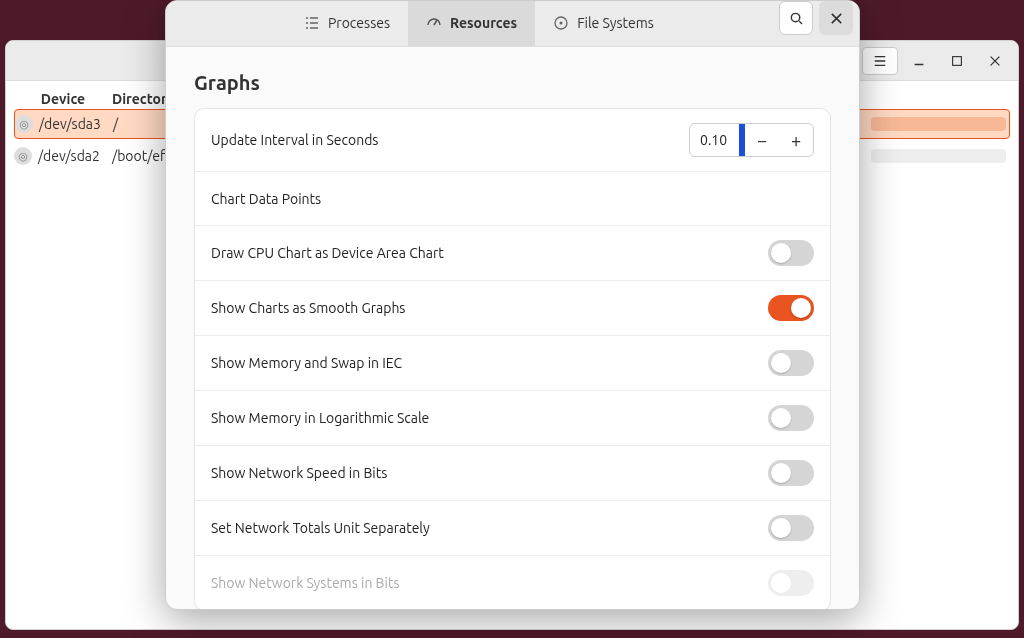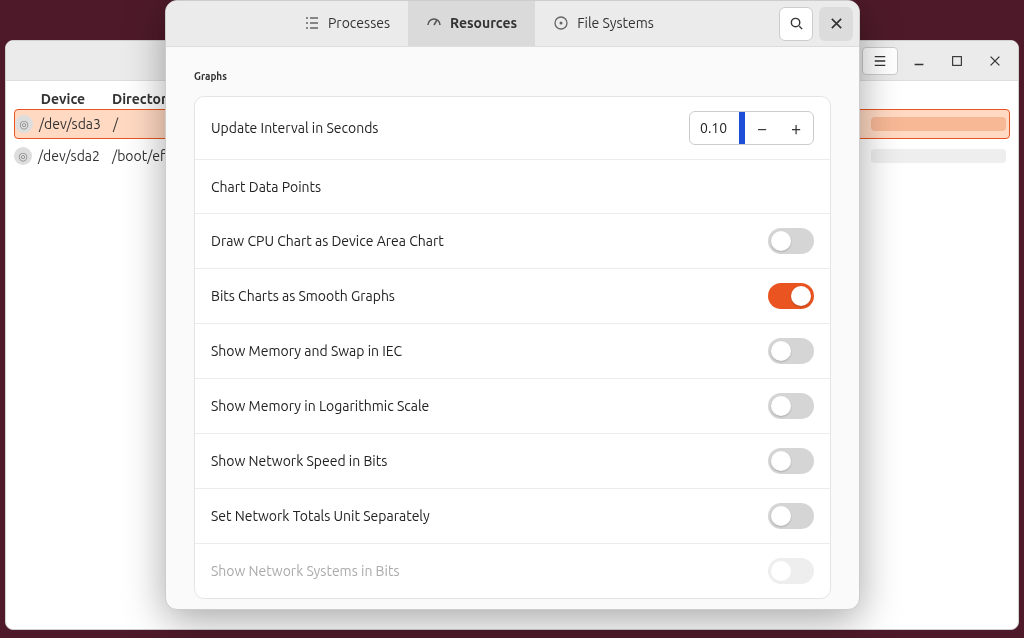--- a/index.html
+++ b/index.html
@@ -100,21 +100,20 @@
       box-shadow: 0 10px 40px rgba(0,0,0,0.35);
       overflow: hidden;
       display: flex;
       flex-direction: column;
       border: 1px solid #ccc;
     }
     .dialog-header {
       height: 46px;
       background: #ebebeb;
       display: flex;
-      align-items: center;
       border-bottom: 1px solid #ddd;
       padding-right: 6px;
     }
     .tabs {
       display: flex;
       height: 100%;
       margin-left: 120px;
     }
     .tab {
       display: flex;
@@ -140,21 +139,21 @@
     .hdr-btn.search { background: #fff; border:1px solid #ccc; }
     .hdr-btn.close { background: #dcdcdc; }
     .hdr-btn svg { width: 15px; height: 15px; }
 
     .dialog-body {
       flex: 1;
       padding: 24px 28px;
       overflow: hidden;
     }
     .section-title {
-      font-size: 10px;
+      font-size: 20px;
       font-weight: 700;
       color: #333;
       margin-bottom: 14px;
     }
     .settings-list {
       background: #fff;
       border: 1px solid #e4e4e4;
       border-radius: 10px;
       overflow: hidden;
     }
@@ -344,21 +343,21 @@
       </div>
 
       <div class="setting-row">
         <div class="setting-label">Draw CPU Chart as Device Area Chart</div>
         <div class="toggle off">
             <div class="toggle-knob"></div>
           </div>
       </div>
 
       <div class="setting-row">
-        <div class="setting-label">Bits Charts as Smooth Graphs</div>
+        <div class="setting-label">Show Charts as Smooth Graphs</div>
         <div class="toggle on">
             <div class="toggle-knob"></div>
           </div>
       </div>
 
       <div class="setting-row">
         <div class="setting-label">Show Memory and Swap in IEC</div>
         <div class="toggle off">
             <div class="toggle-knob"></div>
           </div>

